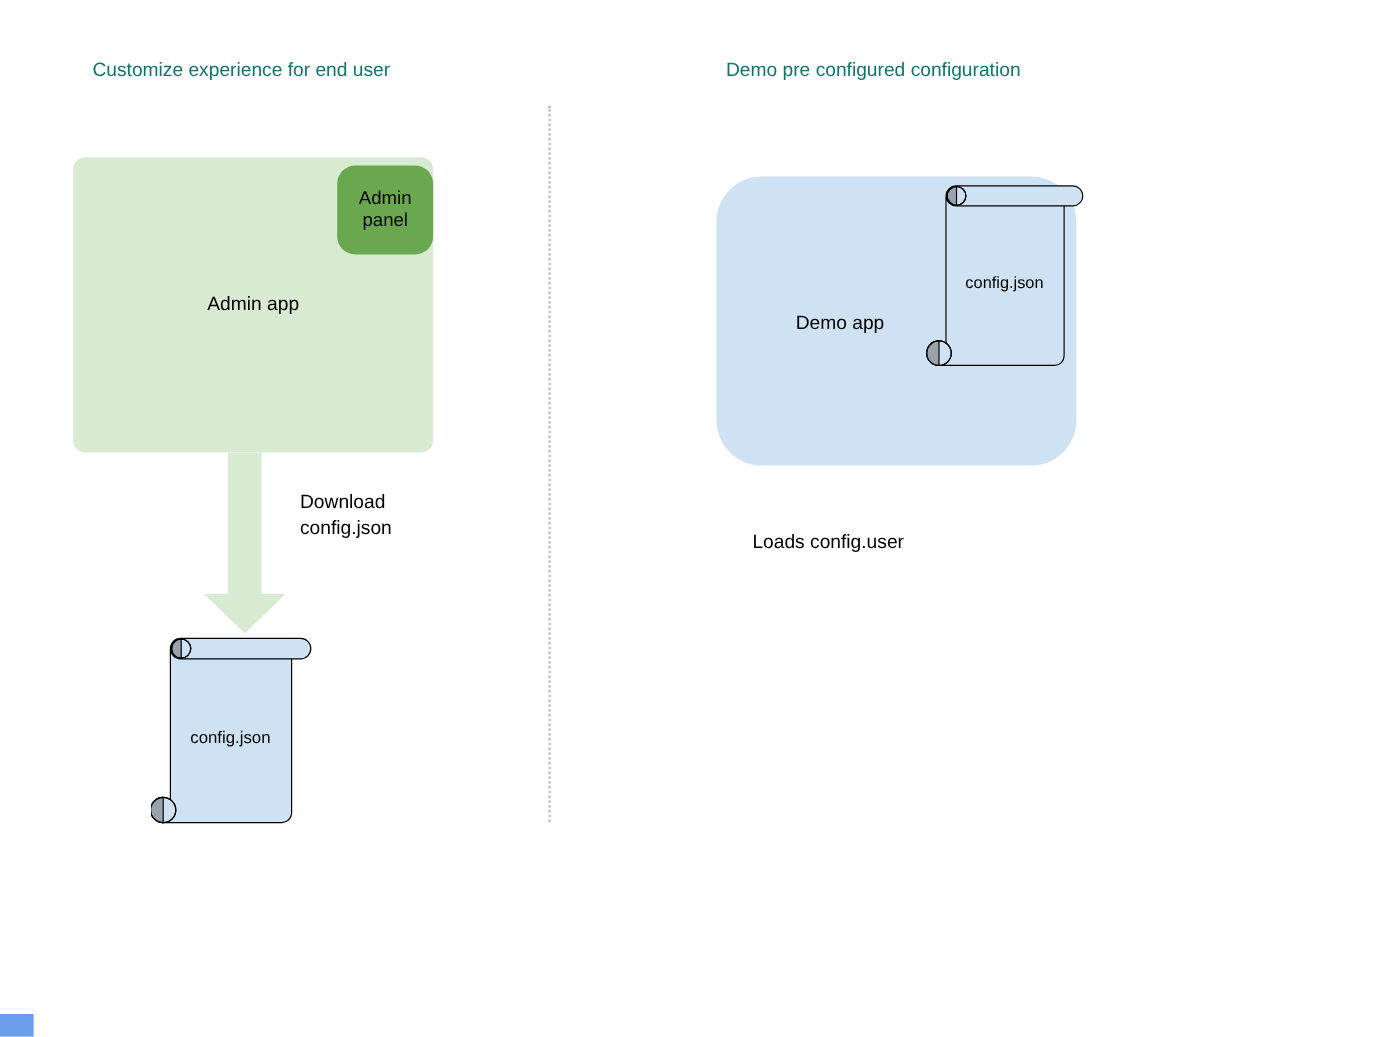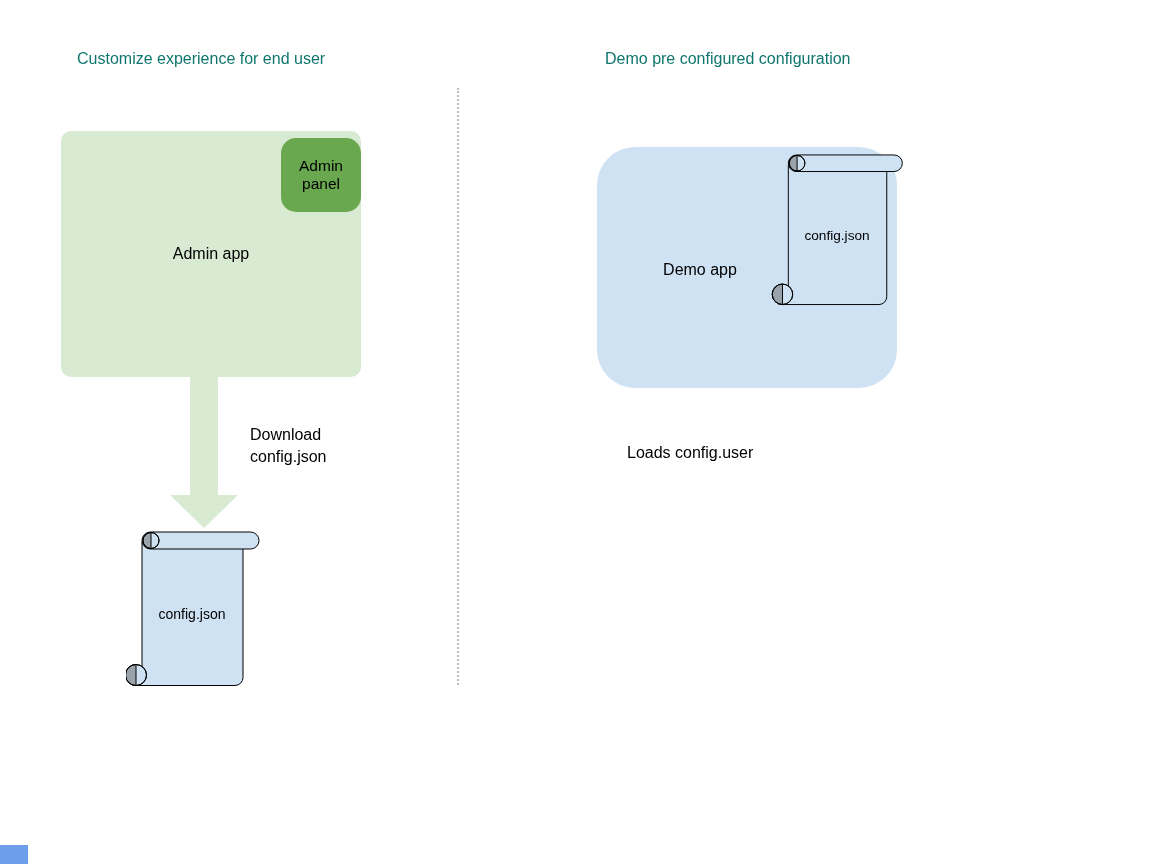--- a/index.html
+++ b/index.html
@@ -15,21 +15,21 @@
     left:61px;top:131px;width:300px;height:246px;border-radius:10px;
     background:#d9ead3;display:flex;align-items:center;justify-content:center;
   }
   .admin-box-label{font-size:16px;}
   .admin-panel{
     left:281px;top:138px;width:80px;height:74px;border-radius:15px;
     background:#6aa84f;display:flex;align-items:center;justify-content:center;
     text-align:center;font-size:15.5px;line-height:18px;padding:0 20px;box-sizing:border-box;
   }
   .arrow-wrap{left:165px;top:377px;width:78px;height:152px;}
-  .download-caption{left:250px;top:408px;font-size:16px;line-height:22px;margin-top:16px;}
+  .download-caption{left:250px;top:408px;font-size:16px;line-height:22px;}
 
   
   .divider{
     left:457px;top:88px;height:597px;width:0;
     border-left:2px dotted #bdbdbd;
   }
 
   
   .demo-box{
     left:597px;top:147px;width:300px;height:241px;border-radius:38px;

